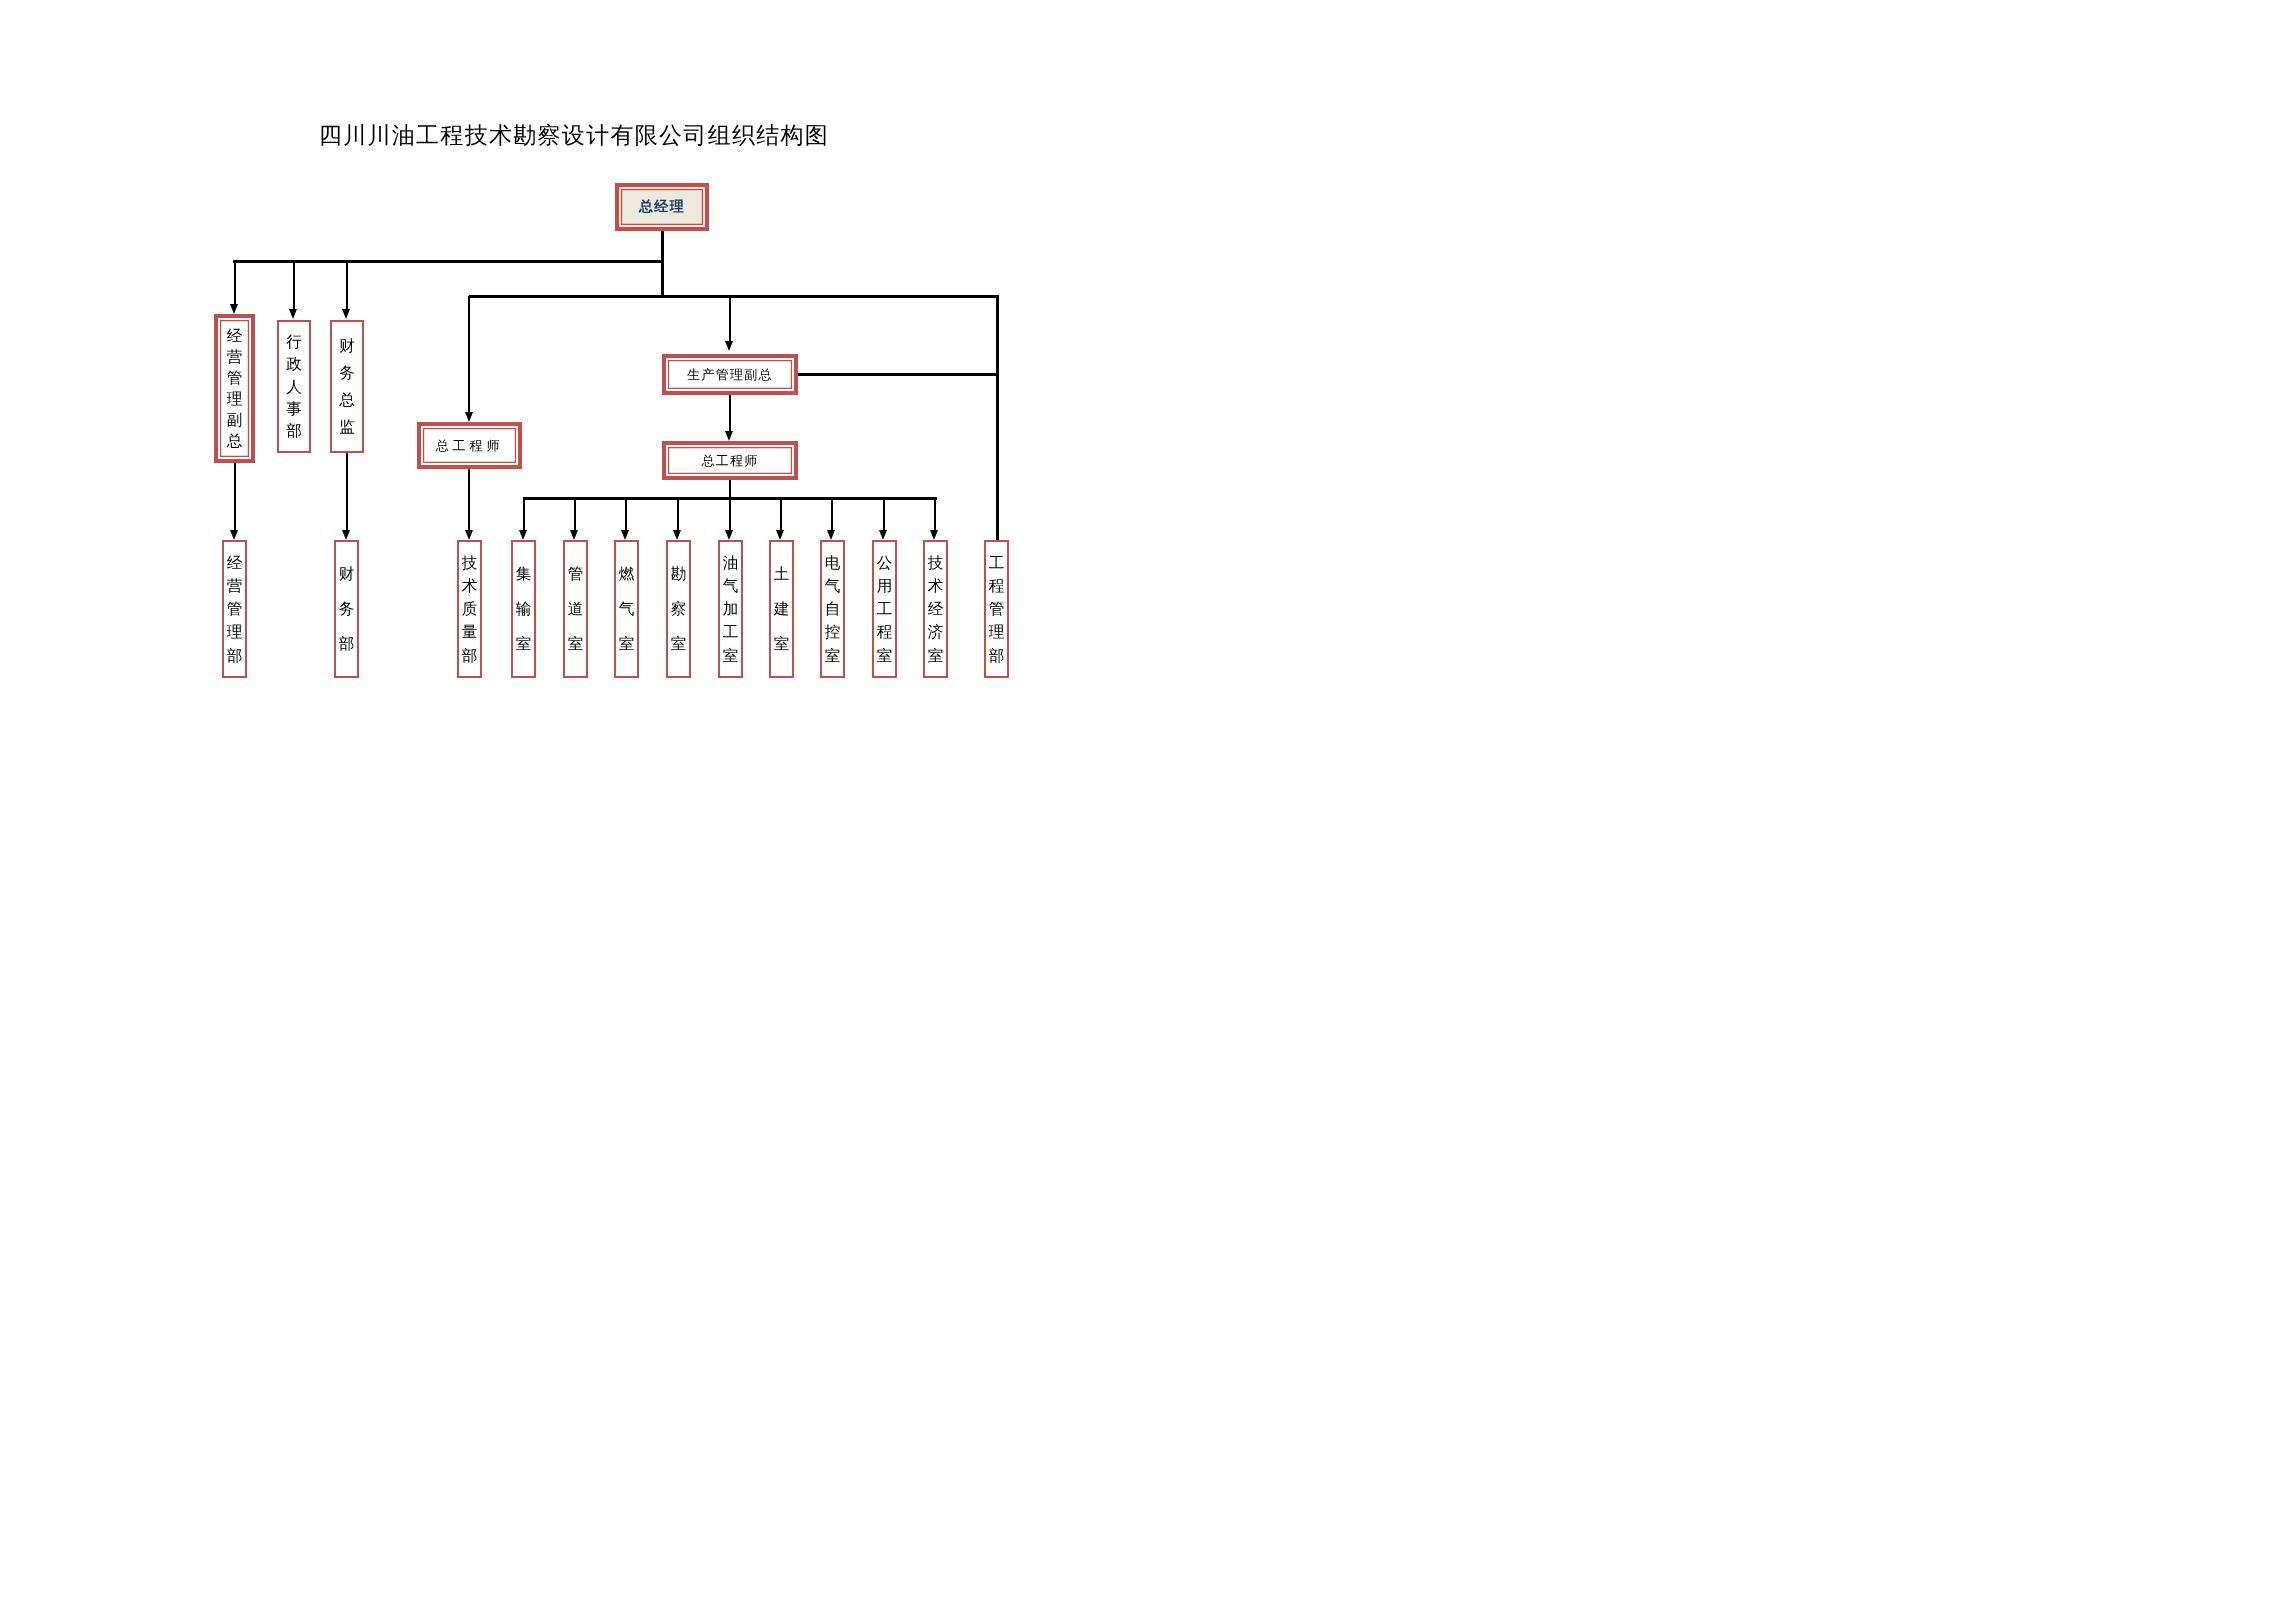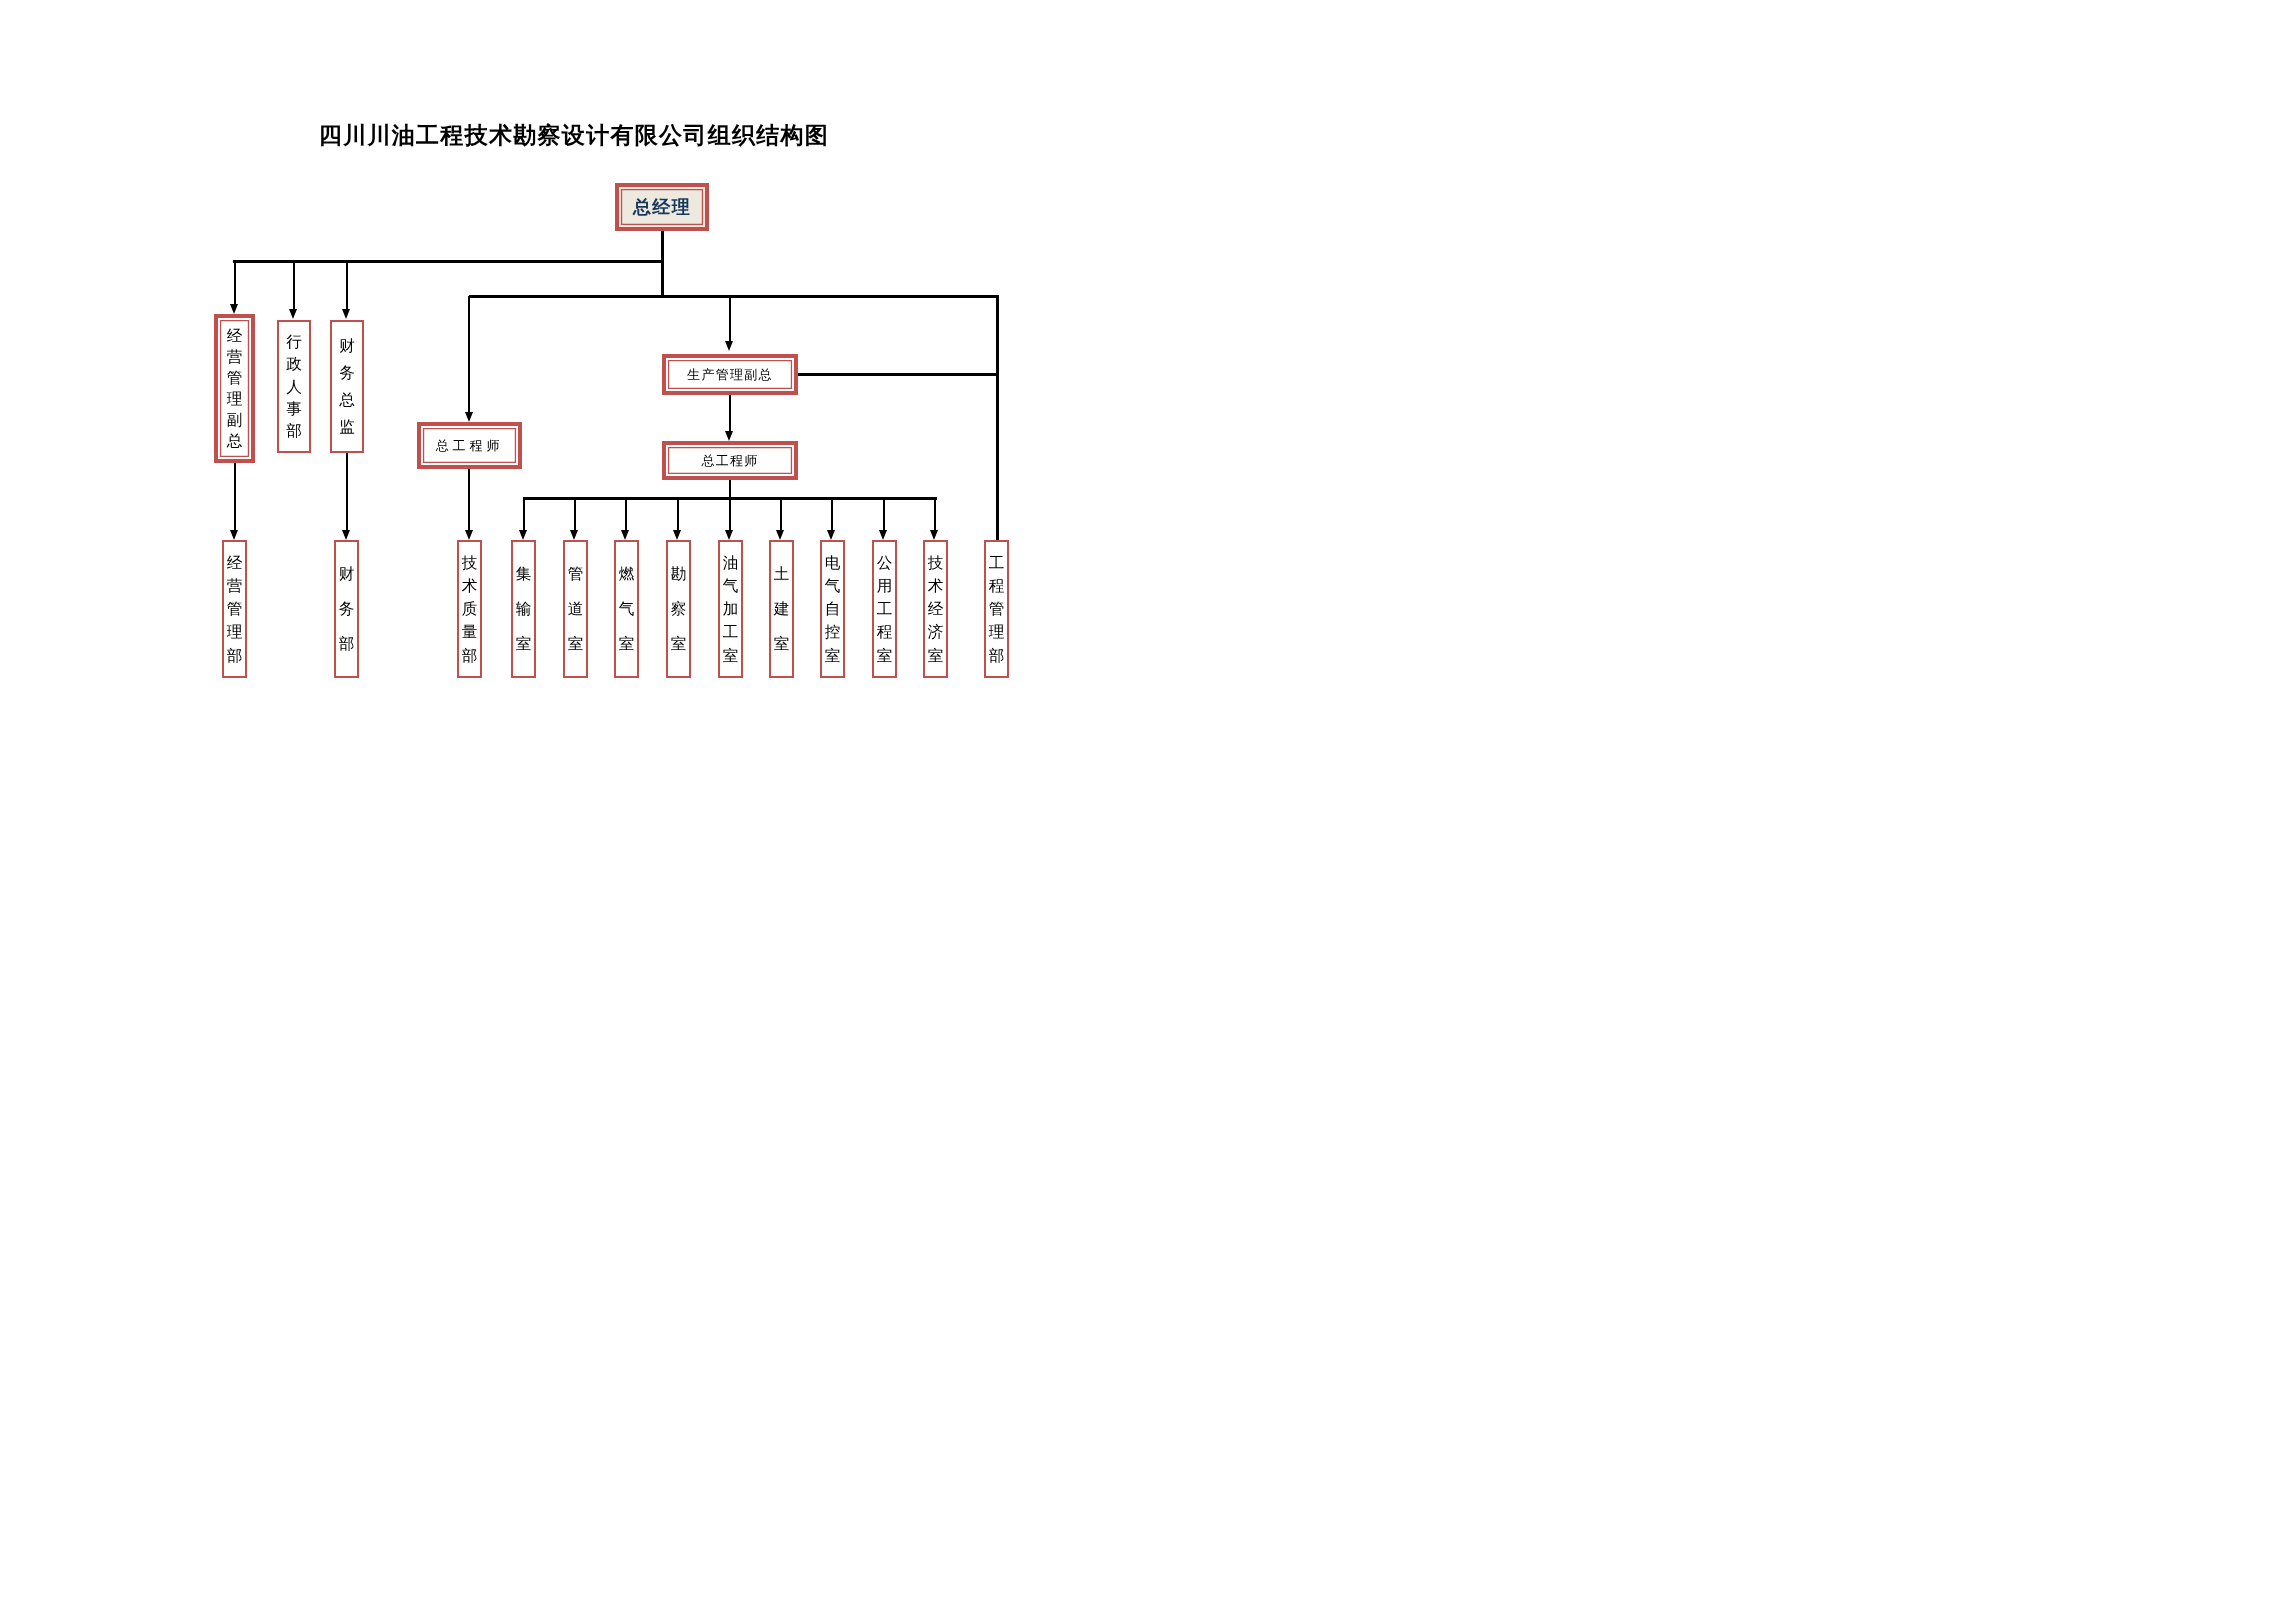--- a/index.html
+++ b/index.html
@@ -1,30 +1,30 @@
 <!DOCTYPE html>
 <html style="font-size:10.4px"><head>
 <meta charset="utf-8">
 <style>
   html,body{margin:0;padding:0;background:#ffffff;}
   .canvas{position:relative;width:1148px;height:808px;background:#ffffff;overflow:hidden;
           font-family:"Liberation Serif","DejaVu Serif",serif;}
   .title{position:absolute;left:0;top:120px;width:100%;text-align:center;margin:0;
          font-family:"Liberation Sans","DejaVu Sans",sans-serif;
-         font-weight:700;font-size:23px;letter-spacing:1.3px;color:#000;}
+         font-weight:400;font-size:23px;letter-spacing:1.3px;color:#000;}
   .box{position:absolute;box-sizing:border-box;background:#ffffff;
        display:flex;align-items:center;justify-content:center;}
   .sbox{border:2.6px solid #C0504D;}
   .dbox{border:4.5px solid #C0504D;
         box-shadow:inset 0 0 0 1.9px #ffffff, inset 0 0 0 3.2px #C0504D;}
   .root{background:#EDE9DE;
         box-shadow:inset 0 0 0 1.9px #EDE9DE, inset 0 0 0 3.2px #C0504D;}
   .hlabel{font-size:13px;color:#000;white-space:nowrap;letter-spacing:1.3px;}
   .ls6{letter-spacing:3.9px;}
-  .root-label{font-size:18px;font-weight:700;color:#17375E;letter-spacing:1.3px;}
+  .root-label{font-size:14px;font-weight:700;color:#17375E;letter-spacing:1.3px;}
   .vlabel{display:flex;flex-direction:column;justify-content:space-evenly;align-items:center;
           height:100%;width:100%;box-sizing:border-box;padding:5.2px 0;
           font-size:15.6px;color:#000;line-height:1;}
   .line{position:absolute;background:#000;}
   .arrow{position:absolute;width:0;height:0;
          border-left:4.5px solid transparent;border-right:4.5px solid transparent;
          border-top:10.4px solid #000;}
 </style>
 </head>
 <body>

